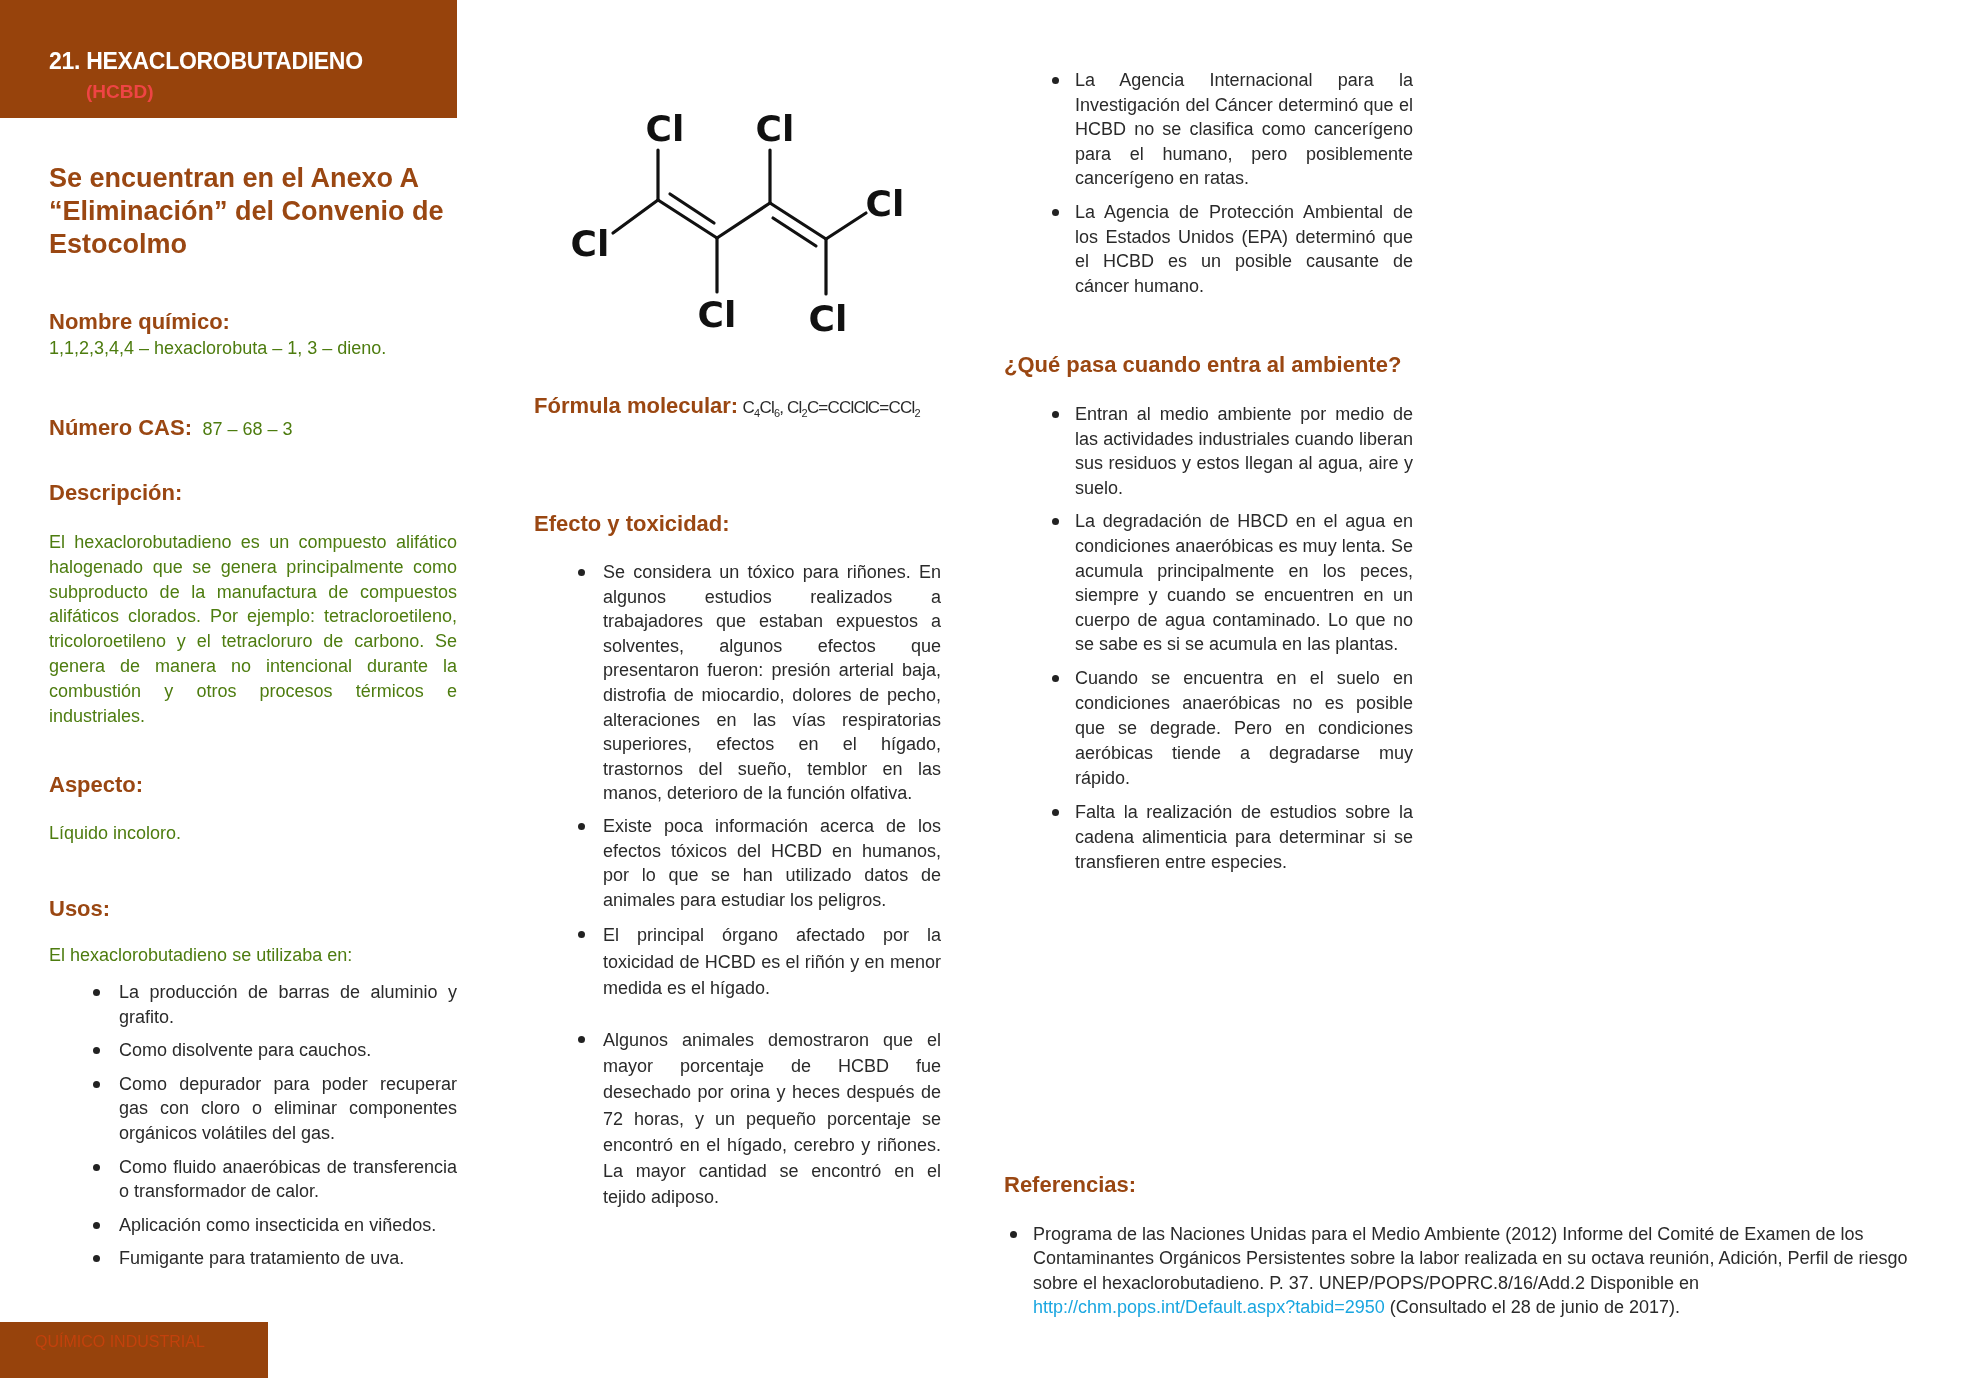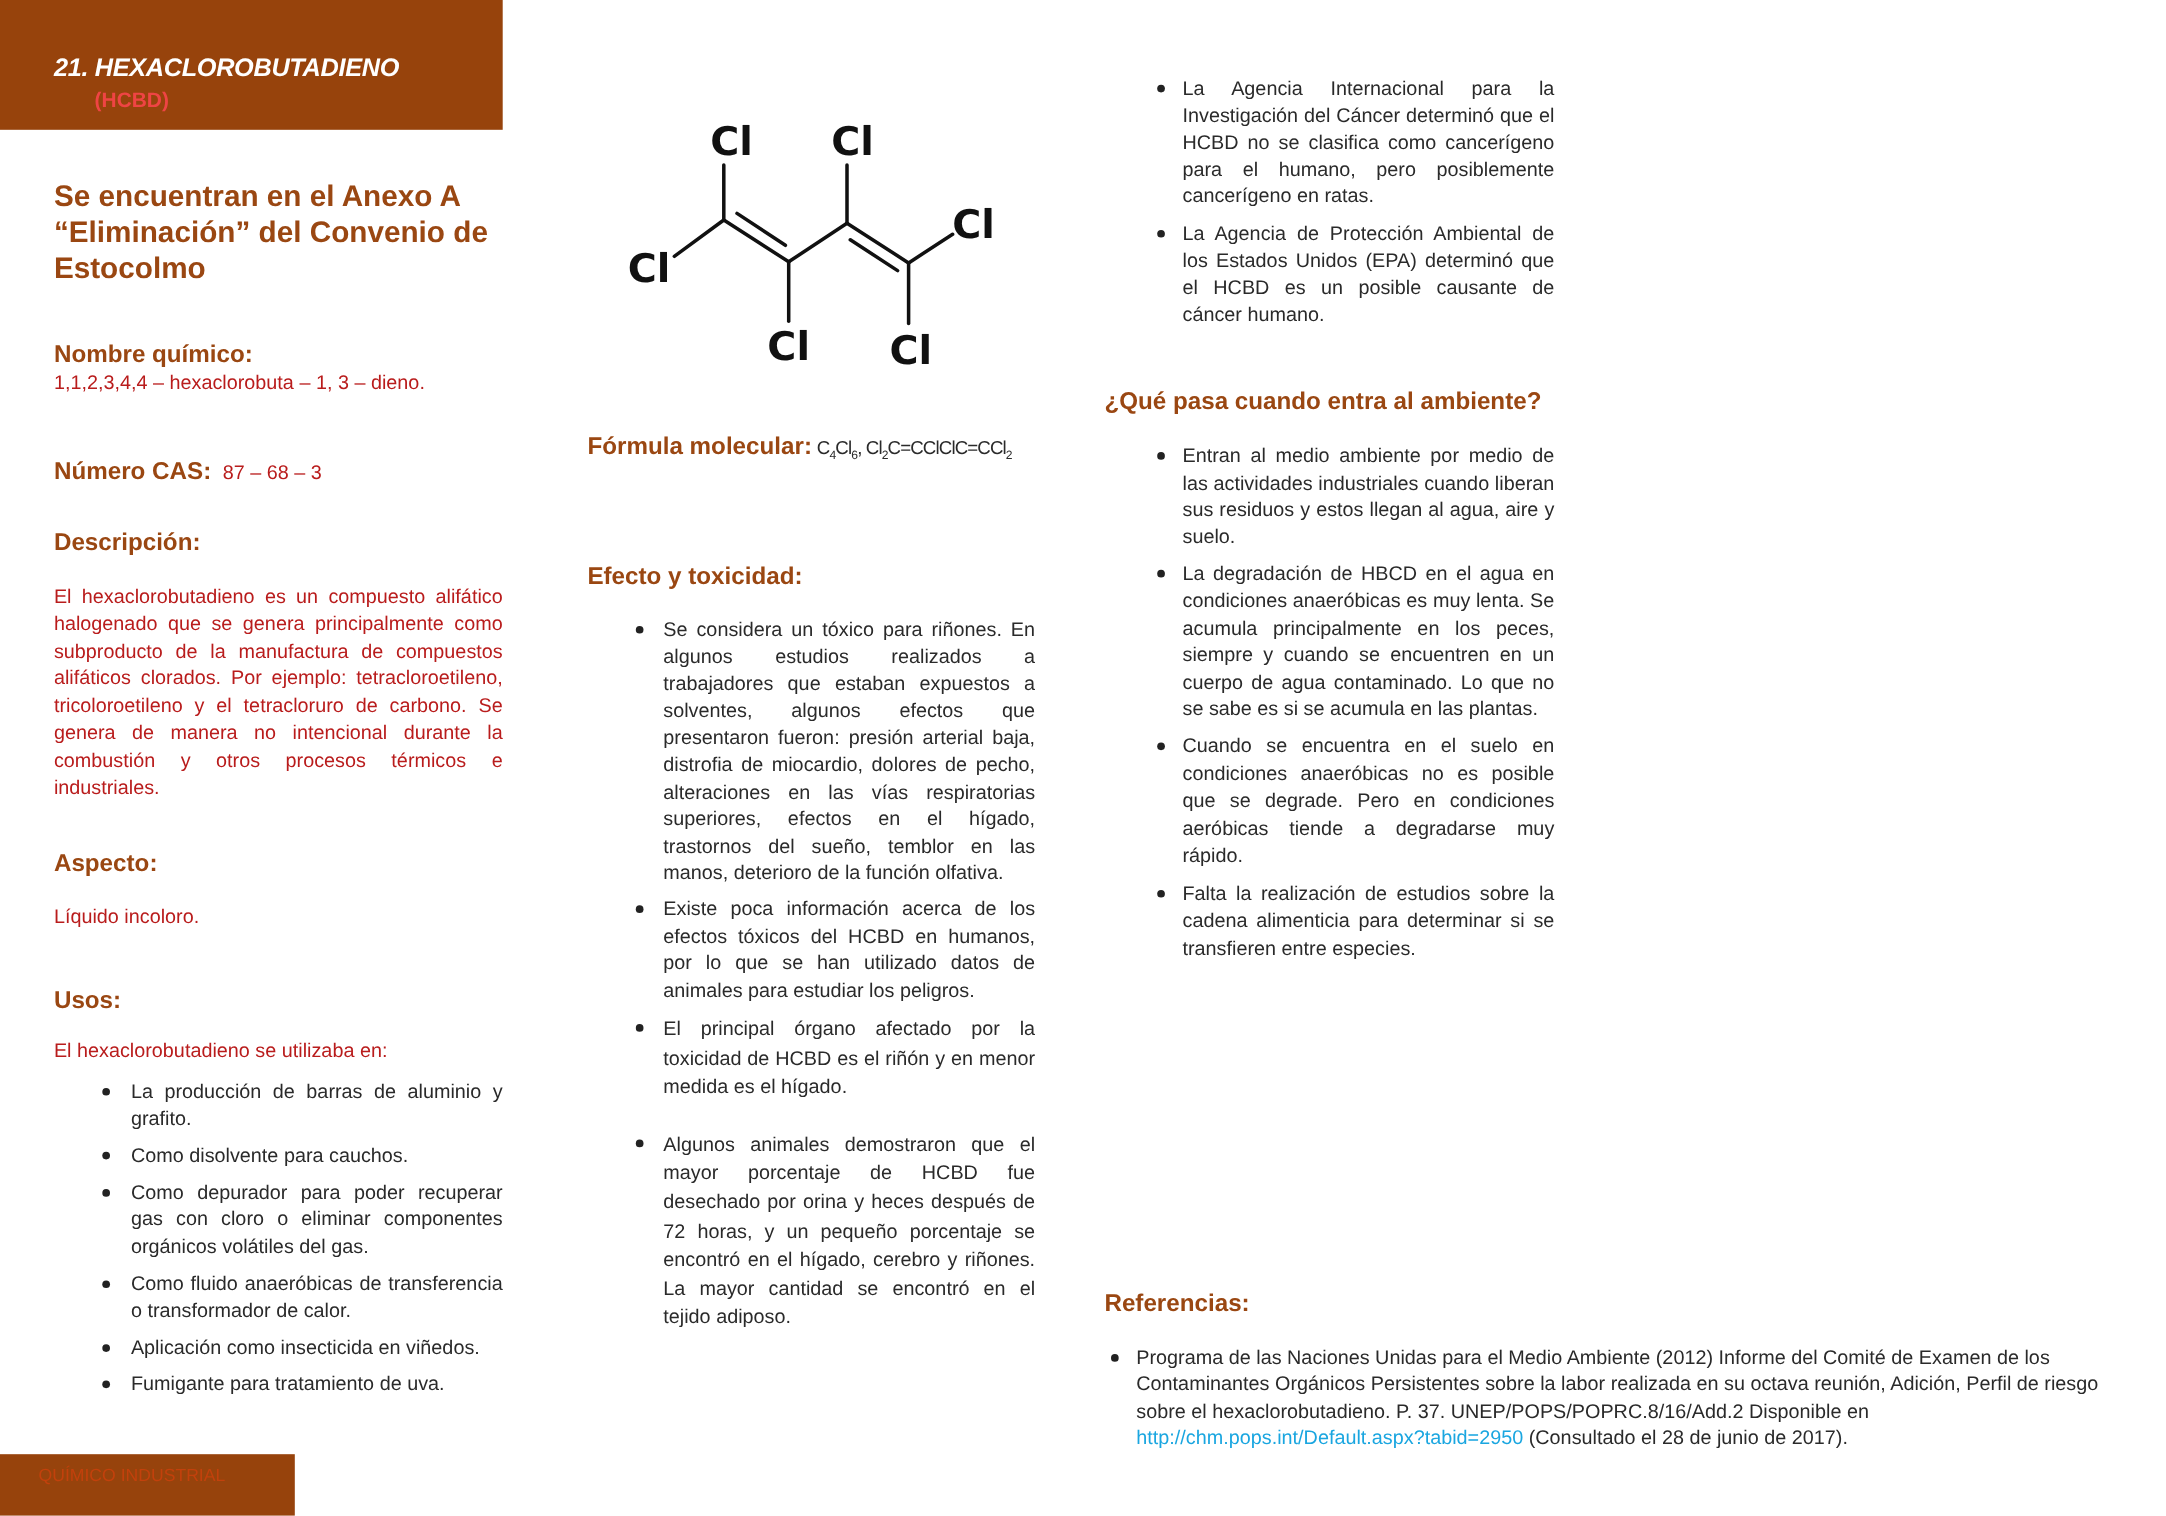--- a/index.html
+++ b/index.html
@@ -1,24 +1,24 @@
 <!DOCTYPE html>
 <html><head>
 <meta charset="utf-8">
 <style>
   html, body { margin:0; padding:0; }
   body { width:1969px; height:1378px; position:relative; background:#ffffff; overflow:hidden;
          font-family:"Liberation Sans", "DejaVu Sans", sans-serif; color:#2a2a2a; }
   .abs { position:absolute; }
   .header-box { left:0; top:0; width:457px; height:118px; background:#97430c; }
-  .header-title { left:49px; top:48px; font-size:23px; font-weight:bold; color:#fff; letter-spacing:-0.3px;font-style:italic; }
+  .header-title { left:49px; top:48px; font-size:23px; font-weight:bold; color:#fff; letter-spacing:-0.3px; }
   .header-sub { left:86px; top:81px; font-size:19px; font-weight:bold; color:#ef4444; }
   .subtitle { left:49px; top:162px; width:400px; font-size:27px; font-weight:bold; line-height:33px; color:#9a4712; }
   .h { font-size:22px; font-weight:bold; color:#9a4712; }
-  .p { font-size:18px; line-height:25px; color:#b91c1c; }
+  .p { font-size:18px; line-height:25px; color:#4d7c0f; }
   .just { text-align:justify; }
   ul.bl { list-style:none; margin:0; padding:0; }
   ul.bl li { position:relative; font-size:18px; line-height:24.6px; text-align:justify; margin-bottom:9px; }
   ul.bl li .dot { position:absolute; width:7px; height:7px; border-radius:50%; background:#222; top:9px; }
   .footer-box { left:0; top:1322px; width:268px; height:56px; background:#97430c; }
   .footer-text { left:35px; top:1333px; font-size:16px; color:#c2410c; }
   .link { color:#1aa6e0; }
   sub { font-size:11px; vertical-align:-4px; line-height:0; }
 </style>
 </head>

